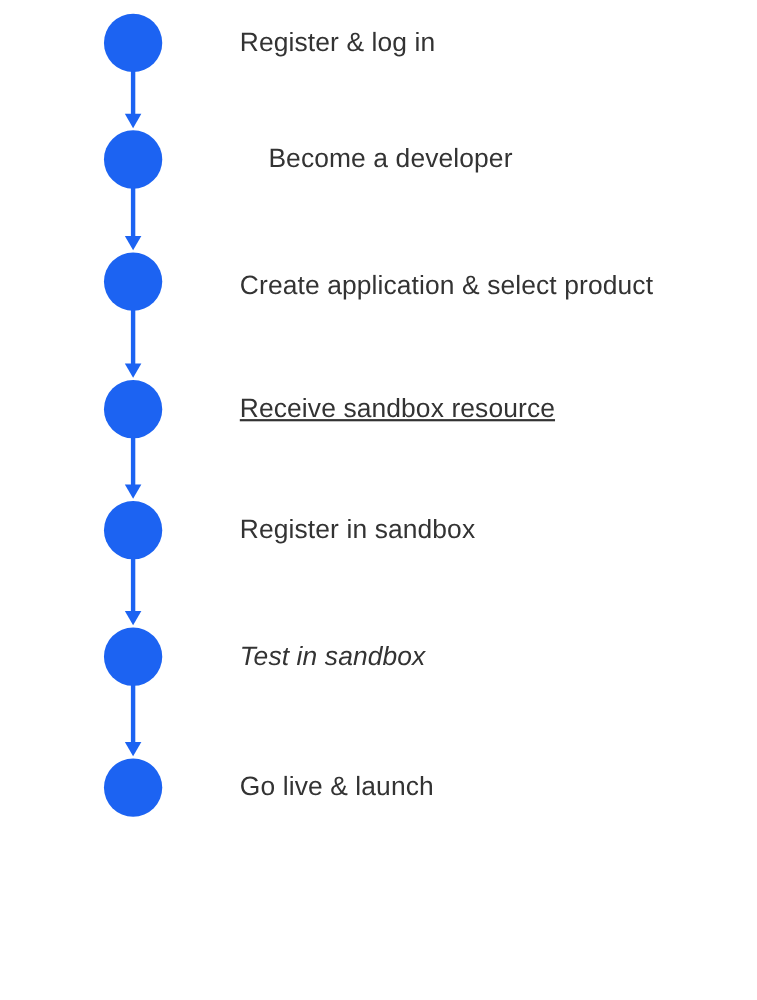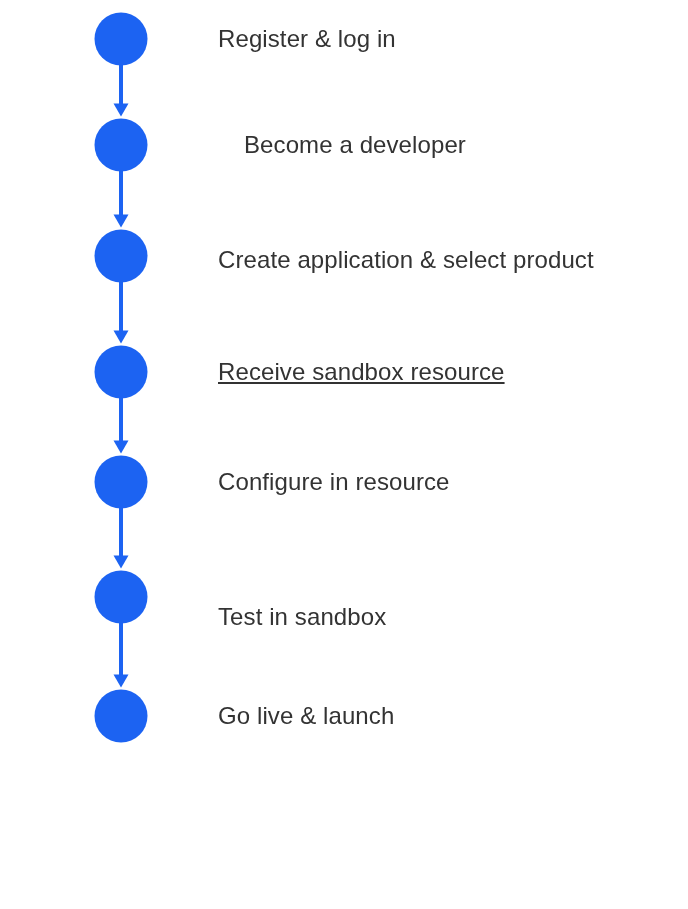--- a/index.html
+++ b/index.html
@@ -90,22 +90,22 @@
         <circle cx="121" cy="597" r="26.5" fill="#1c63f2"></circle>
         <circle cx="121" cy="716" r="26.5" fill="#1c63f2"></circle>
       </g>
   </svg>
 
   <div id="label-layer">
       <div class="step-label" style="top: 39px; left: 218px;">Register &amp; log in</div>
       <div class="step-label" style="top: 145px; left: 218px; margin-left: 26px;">Become a developer</div>
       <div class="step-label" style="top: 260px; left: 218px;">Create application &amp; select product</div>
       <div class="step-label" style="top: 372px; left: 218px; text-decoration: underline;">Receive sandbox resource</div>
-      <div class="step-label" style="top: 482px; left: 218px;">Configure in resource</div>
-      <div class="step-label" style="top: 617px; left: 218px;">Test in sandbox</div>
+      <div class="step-label" style="top: 482px; left: 218px;">Register in sandbox</div>
+      <div class="step-label" style="top: 598px; left: 218px; font-style: italic;">Test in sandbox</div>
       <div class="step-label" style="top: 716px; left: 218px;">Go live &amp; launch</div>
     </div>
   <div id="hit-layer">
       <div class="node-hit" style="top: 39px; left: 121px;"></div>
       <div class="node-hit" style="top: 145px; left: 121px;"></div>
       <div class="node-hit" style="top: 256px; left: 121px;"></div>
       <div class="node-hit" style="top: 372px; left: 121px;"></div>
       <div class="node-hit" style="top: 482px; left: 121px;"></div>
       <div class="node-hit" style="top: 597px; left: 121px;"></div>
       <div class="node-hit" style="top: 716px; left: 121px;"></div>

